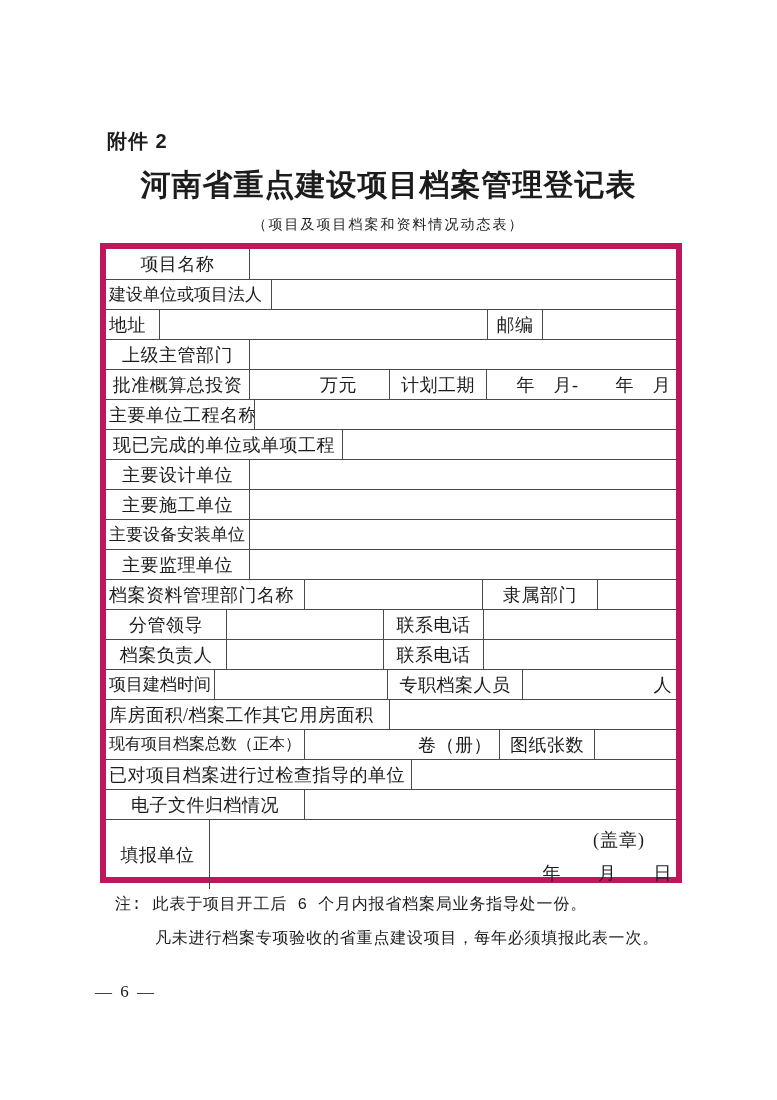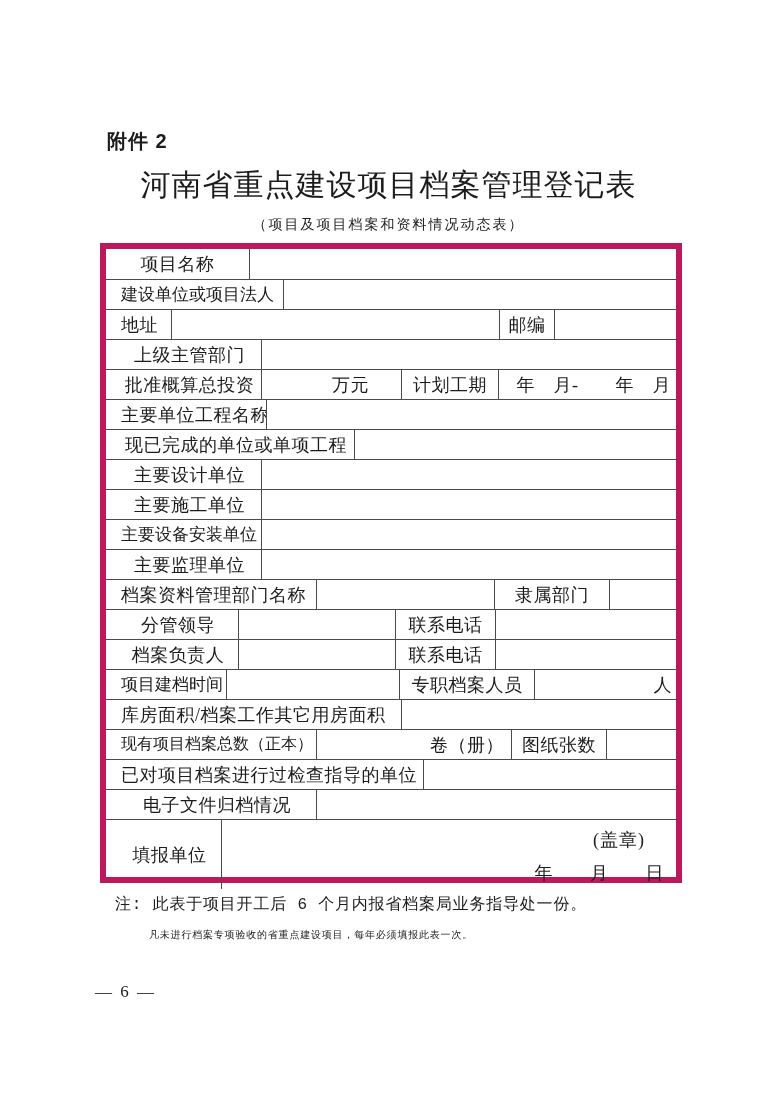--- a/index.html
+++ b/index.html
@@ -8,53 +8,53 @@
     font-family:"Liberation Serif","DejaVu Serif",serif;
     color:#1c1c1c;overflow:hidden;
   }
   .attachment{
     position:absolute;left:107px;top:128px;
     font-family:"Liberation Sans","DejaVu Sans",sans-serif;
     font-size:20px;font-weight:600;letter-spacing:1px;
   }
   .doc-title{
     position:absolute;left:0;top:165px;width:777px;text-align:center;
-    font-size:30px;font-weight:400;letter-spacing:1px;white-space:nowrap;
+    font-size:30px;font-weight:700;letter-spacing:1px;white-space:nowrap;
   }
   .doc-subtitle{
     position:absolute;left:0;top:216px;width:777px;text-align:center;
     font-size:14px;letter-spacing:2px;white-space:nowrap;
   }
   .form-table{
     position:absolute;left:100px;top:243px;width:582px;height:640px;
     border:6px solid #be185d;box-sizing:border-box;
     display:flex;flex-direction:column;
   }
   .row{display:flex;height:30px;box-sizing:border-box;flex:0 0 auto;}
-  .row + .row{border-top:1px solid #4a4a4a;padding-left:12px;}
+  .row + .row{border-top:1px solid #4a4a4a;}
   .row.tall{height:70px;}
   .c{
     box-sizing:border-box;display:flex;align-items:center;justify-content:center;
     font-size:18px;letter-spacing:0.5px;white-space:nowrap;overflow:hidden;
   }
   .c + .c{border-left:1px solid #4a4a4a;}
   .c.fill{flex:1 1 auto;}
   .c.left{justify-content:flex-start;padding-left:3px;}
   .c.right{justify-content:flex-end;}
   .c.small{font-size:16px;letter-spacing:0;}
   .c.tight{font-size:17px;letter-spacing:0;}
   .seal-block{
     flex:1 1 auto;display:flex;flex-direction:column;justify-content:center;
     align-items:flex-end;row-gap:9px;box-sizing:border-box;padding-top:4px;
     border-left:1px solid #4a4a4a;font-size:18px;
   }
   .seal-line{margin-right:31px;letter-spacing:1px;}
-  .date-line{margin-right:12px;letter-spacing:0.5px;}
+  .date-line{margin-right:4px;letter-spacing:0.5px;}
   .note-line1{position:absolute;left:115px;top:894px;font-size:16px;letter-spacing:0.8px;white-space:nowrap;font-family:Liberation Mono, monospace;}
-  .note-line2{position:absolute;left:149px;top:928px;font-size:10px;letter-spacing:0.8px;white-space:nowrap;}
+  .note-line2{position:absolute;left:155px;top:928px;font-size:16px;letter-spacing:0.8px;white-space:nowrap;}
   .page-number{position:absolute;left:95px;top:982px;font-size:17px;letter-spacing:2px;}
 </style>
 </head>
 <body>
 
 <div class="attachment">附件 2</div>
 <div class="doc-title">河南省重点建设项目档案管理登记表</div>
 <div class="doc-subtitle">（项目及项目档案和资料情况动态表）</div>
 
 <div class="form-table">

